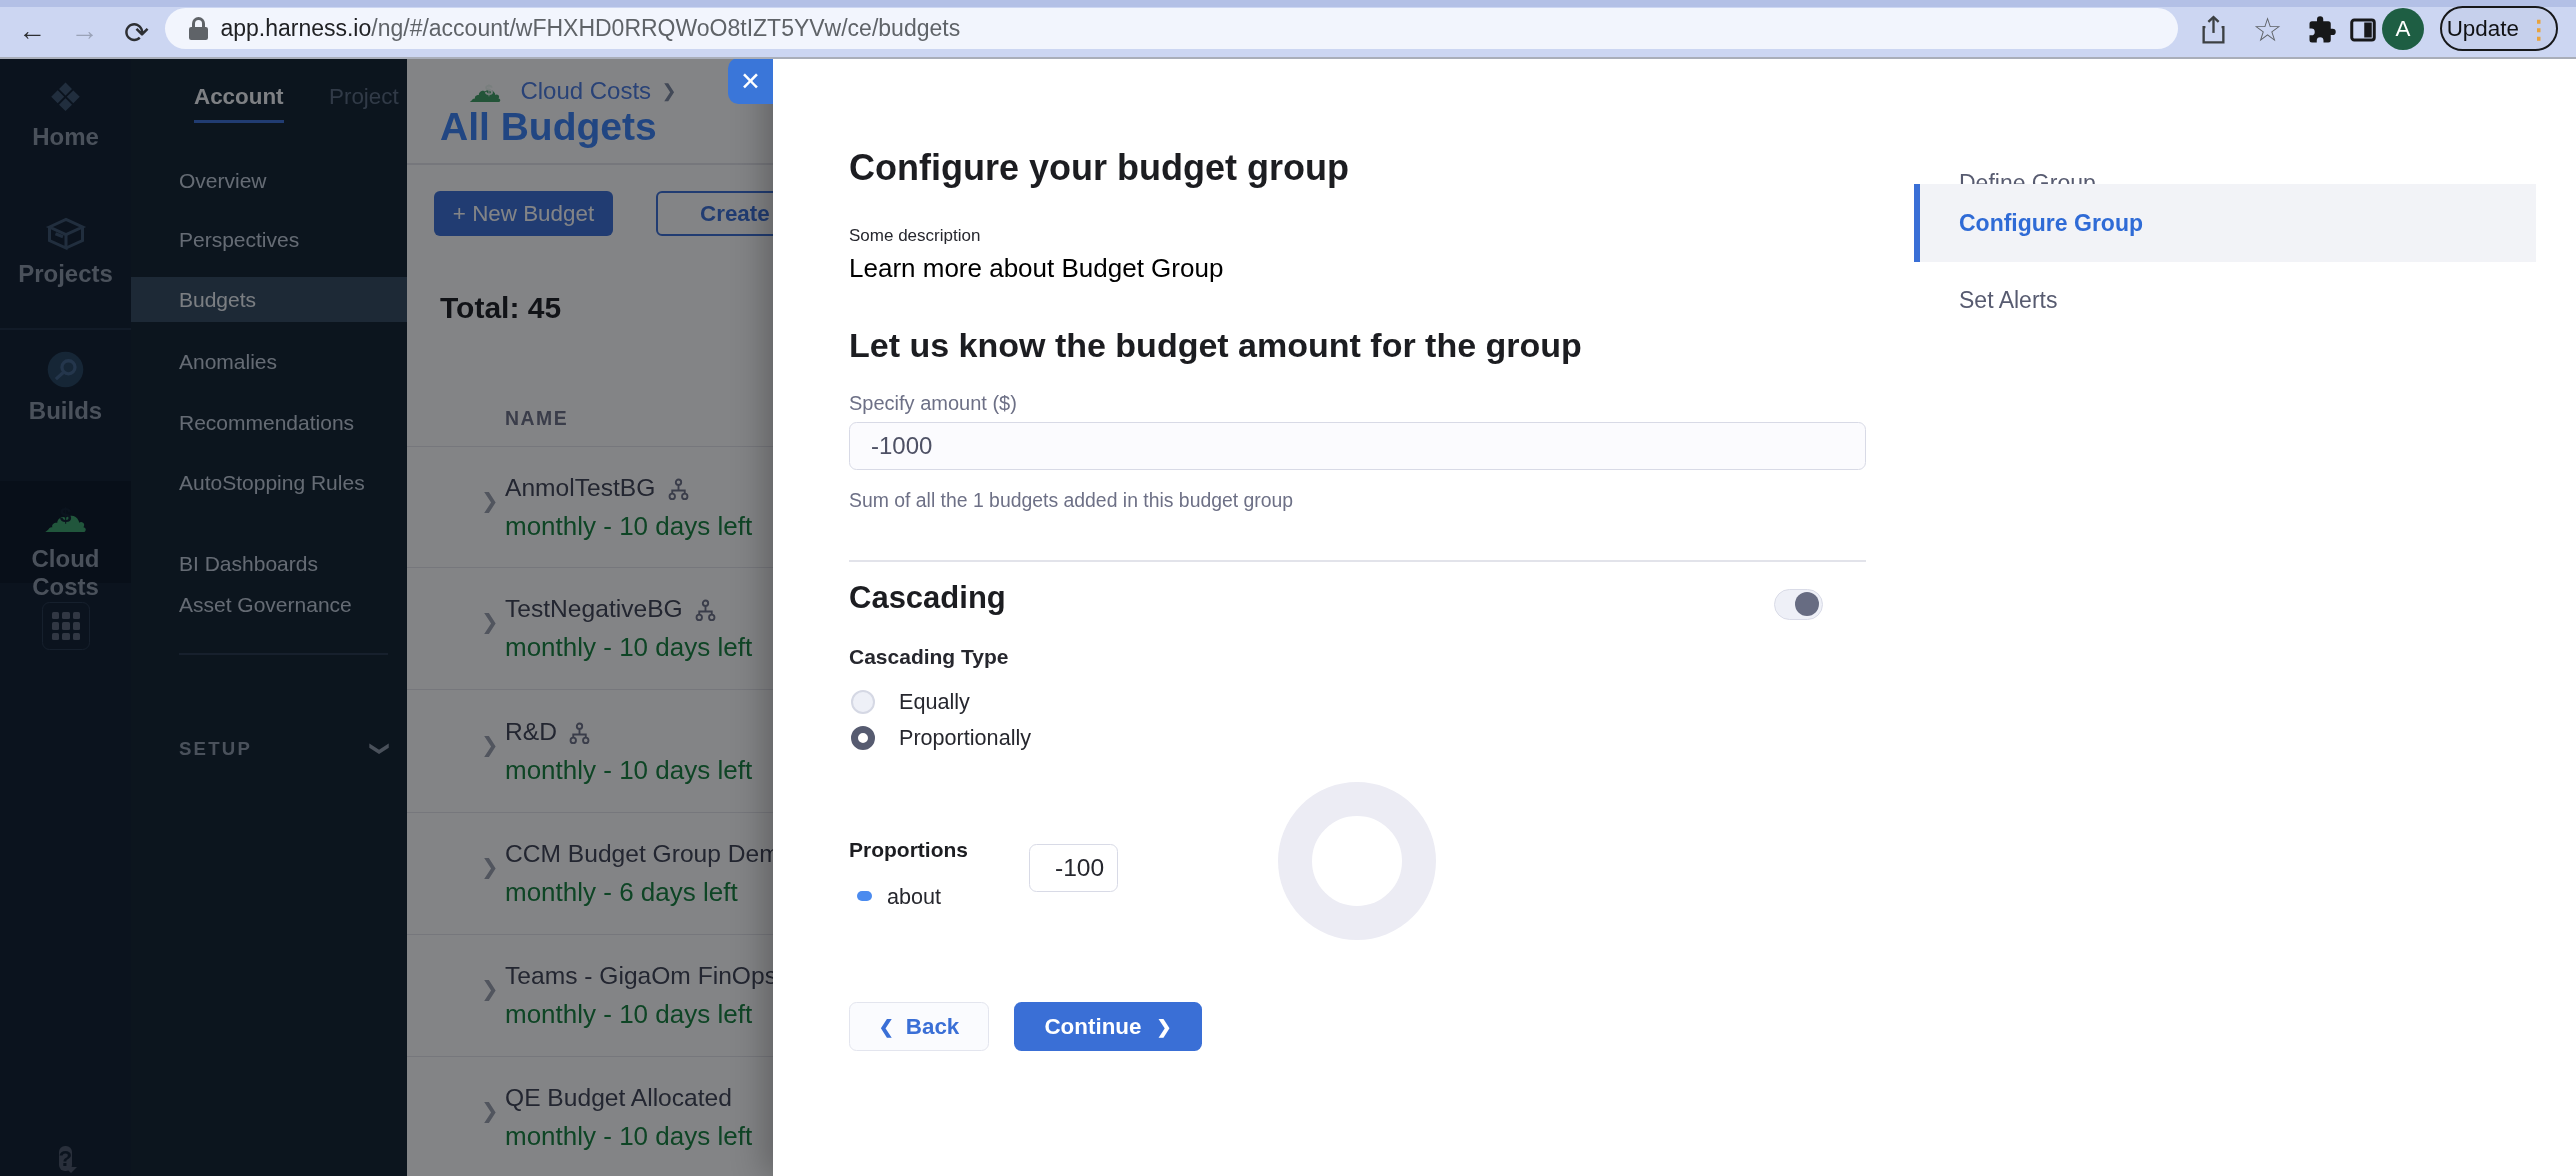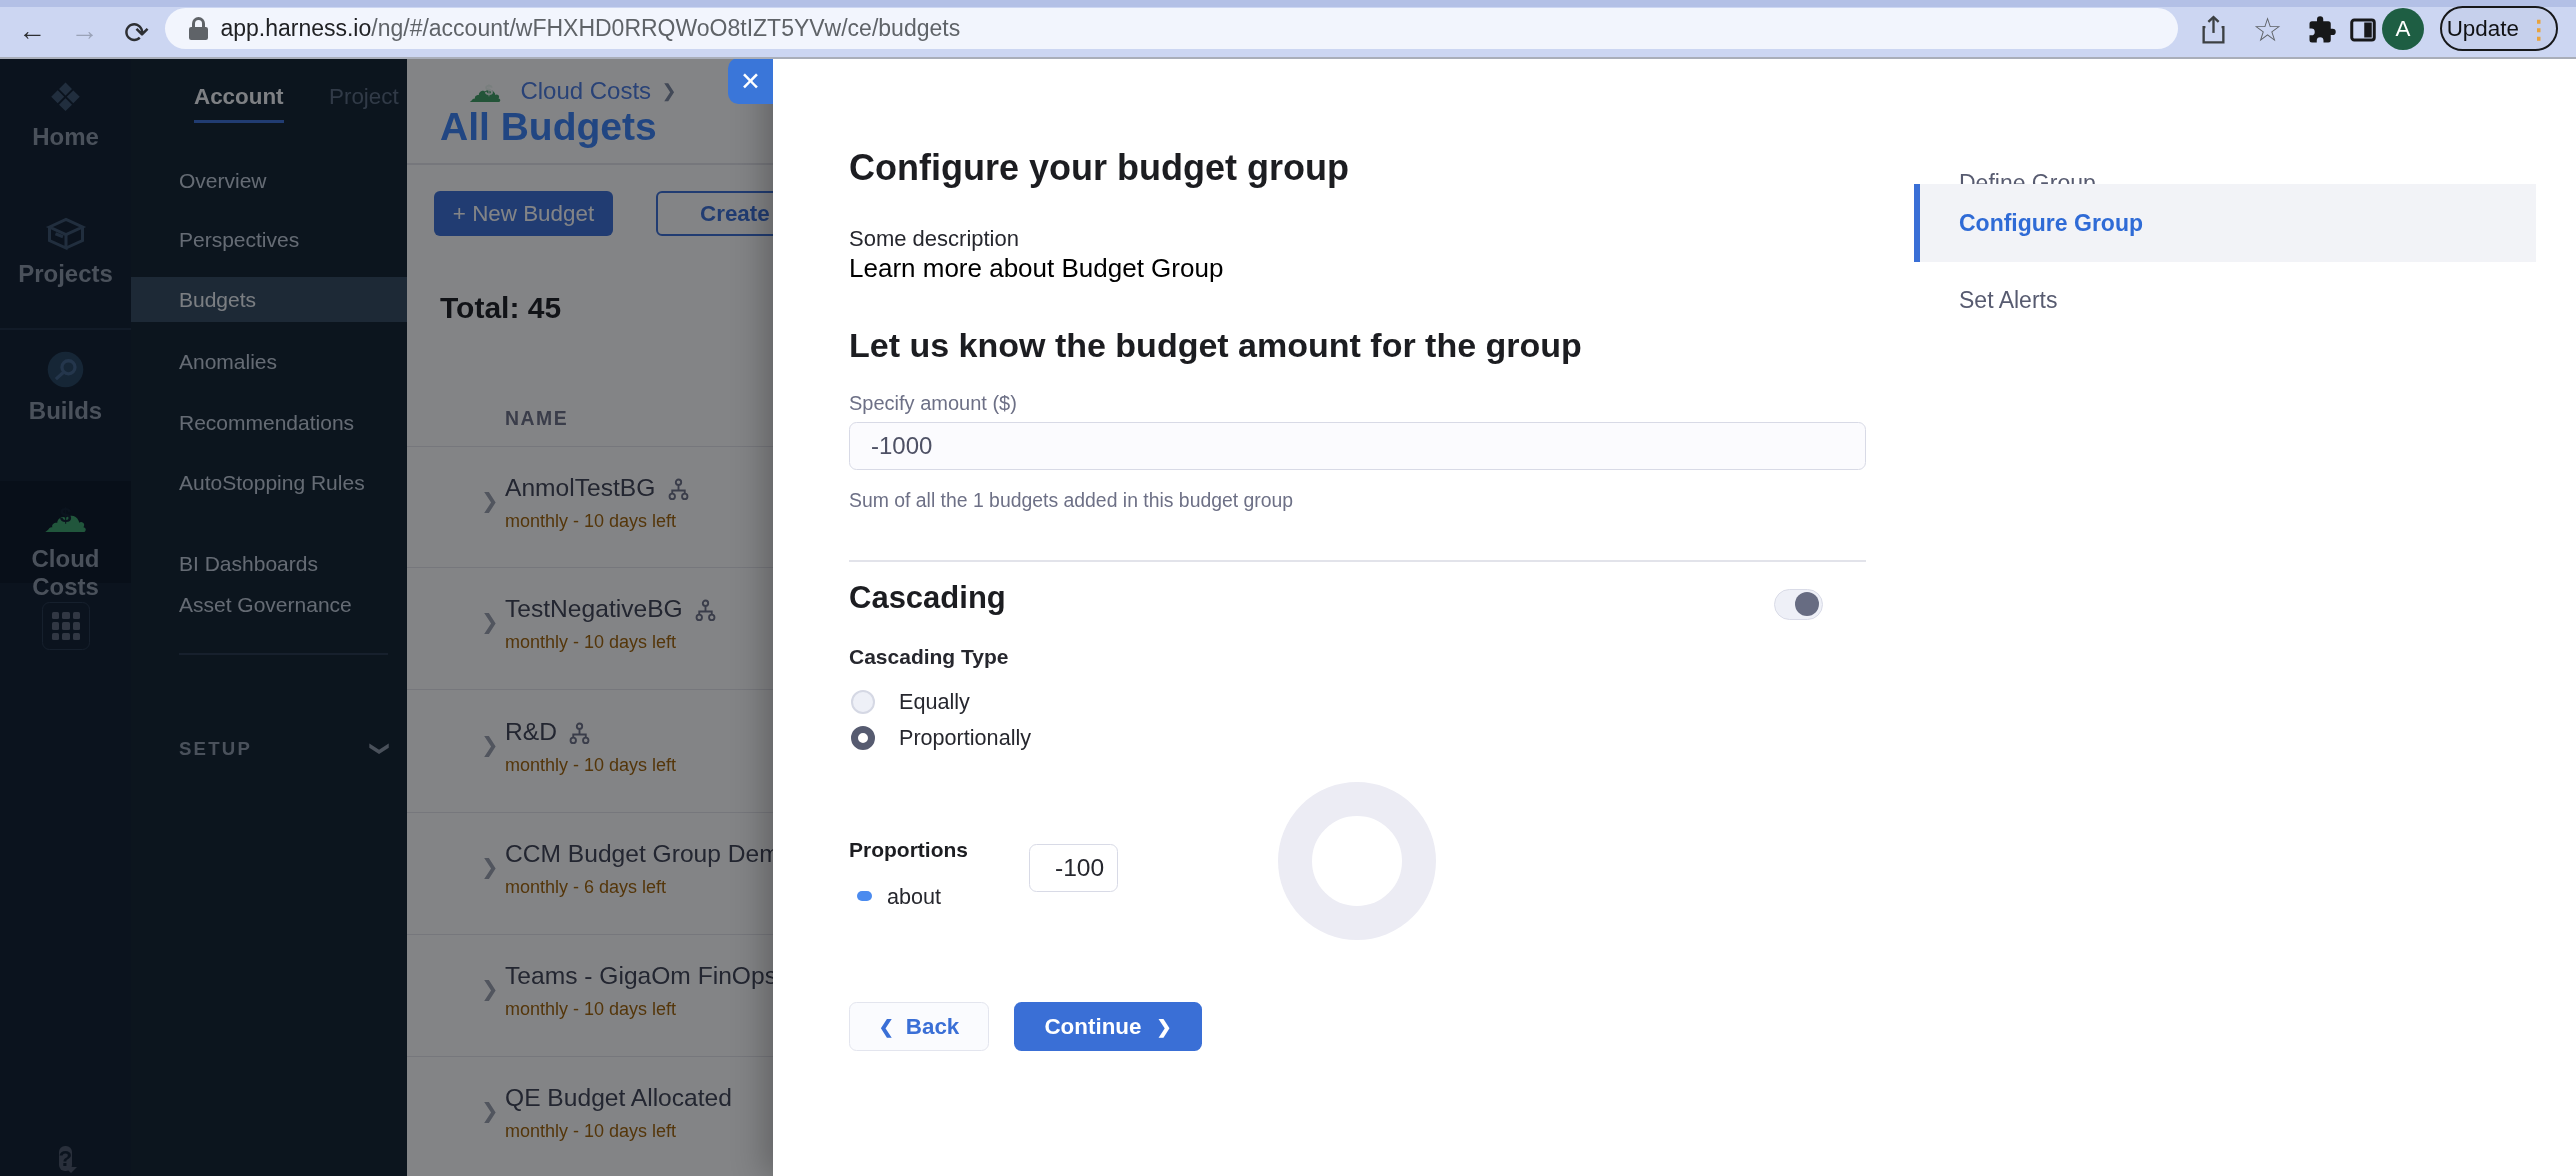--- a/index.html
+++ b/index.html
@@ -65,32 +65,32 @@
   .crumb-sep { font-size:18px; color:#7d88a0; }
   .page-title { position:absolute; left:33px; top:48px; font-size:39px; font-weight:bold; color:#3b82f6; }
   .main-divider { position:absolute; left:0; top:106px; width:2169px; height:1.5px; background:#e4e5ea; }
   .btn-new { position:absolute; left:27px; top:134px; width:179px; height:45px; background:#3a6fd6; color:#fff; font-size:22.4px; border:none; border-radius:6px; cursor:pointer; }
   .btn-create { position:absolute; left:249px; top:134px; width:313px; height:45px; background:#fff; color:#3a6fd6; font-size:22.4px; font-weight:bold; border:2.2px solid #3a6fd6; border-radius:6px; text-align:left; padding-left:42px; cursor:pointer; }
   .total { position:absolute; left:33px; top:234px; font-size:30px; font-weight:bold; color:#1b1c20; }
   .th-name { position:absolute; left:98px; top:350px; font-size:19.4px; font-weight:bold; letter-spacing:1.5px; color:#6d7086; }
   .budget-row { position:absolute; left:0; width:2169px; height:122px; border-bottom:1.5px solid #e4e5ea; cursor:pointer; }
   .budget-row .chev { position:absolute; left:74px; top:42px; font-size:21px; color:#9ba0af; }
   .budget-row .bname { position:absolute; left:98px; top:27px; font-size:24.6px; color:#3f4354; white-space:nowrap; }
-  .budget-row .bsub { position:absolute; left:98px; top:64px; font-size:18px; color:#a16207; white-space:nowrap; }
+  .budget-row .bsub { position:absolute; left:98px; top:64px; font-size:26px; color:#15803d; white-space:nowrap; }
   .group-ico { display:inline-block; vertical-align:middle; margin-left:10.4px; }
   .row-border-top { border-top:1.5px solid #e4e5ea; }
 
   
   .overlay { position:absolute; left:0; top:57px; width:2576px; height:1119px; background:rgba(8,10,14,0.5); z-index:50; }
 
   
   .modal { position:absolute; left:773px; top:58px; width:1803px; height:1118px; background:#fff; z-index:60; box-shadow:-9px 0 30px rgba(0,0,0,0.25); }
   .modal-close { position:absolute; left:-45px; top:0; width:45px; height:46px; background:#3a76d9; border-radius:10.4px 0 0 10.4px; color:#fff; font-size:25px; display:flex; align-items:center; justify-content:center; cursor:pointer; z-index:61; }
   .m-title { position:absolute; left:76px; top:89px; font-size:36px; font-weight:bold; color:#1c1d21; }
-  .m-desc { position:absolute; left:76px; top:168px; font-size:22px; color:#26272e; }
+  .m-desc { position:absolute; left:76px; top:168px; font-size:17px; color:#26272e; }
   .m-link { position:absolute; left:76px; top:195px; font-size:26px; color:#000000; cursor:pointer; }
   .m-section { position:absolute; left:76px; top:268px; font-size:34px; font-weight:bold; color:#1c1d21; }
   .m-label { position:absolute; left:76px; top:334px; font-size:20px; color:#6d7086; }
   .m-input { position:absolute; left:76px; top:364px; width:1017px; height:48px; background:#fbfbfe; border:1.5px solid #d8dae6; border-radius:7.5px; font-size:24px; color:#4e5165; padding-left:21px; font-family:"Liberation Sans", sans-serif; }
   .m-helper { position:absolute; left:76px; top:431px; font-size:19.4px; color:#6d7086; }
   .m-divider { position:absolute; left:76px; top:502px; width:1017px; height:1.5px; background:#e2e3ea; }
   .m-cascading { position:absolute; left:76px; top:522px; font-size:31px; font-weight:bold; color:#1c1d21; }
   .toggle { position:absolute; left:1001px; top:531px; width:49px; height:31px; background:#eef0f7; border:1.5px solid #d9dbe7; border-radius:18px; cursor:pointer; }
   .toggle .knob { position:absolute; right:3px; top:2.2px; width:24px; height:24px; background:#676c82; border-radius:50%; }
   .m-casc-type { position:absolute; left:76px; top:587px; font-size:21px; font-weight:bold; color:#26272e; }

